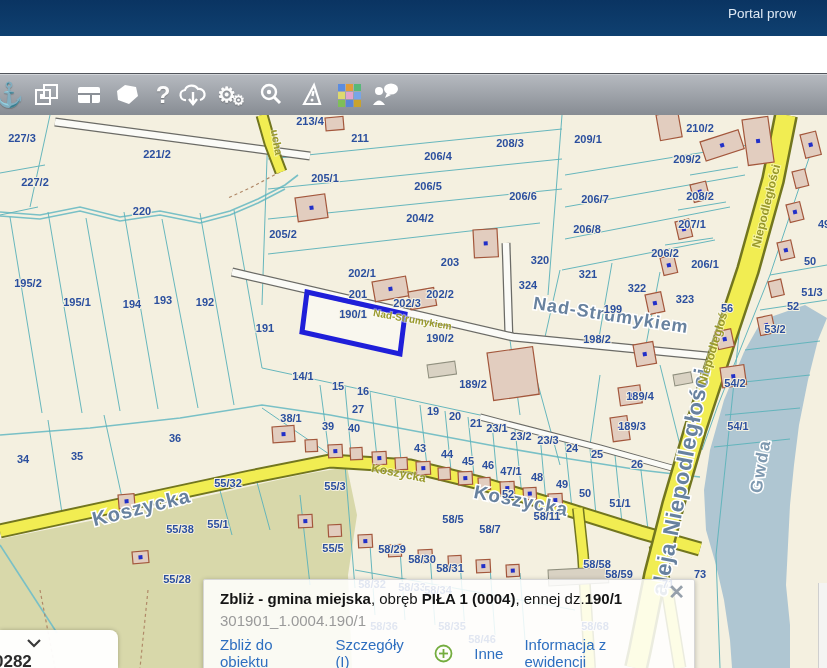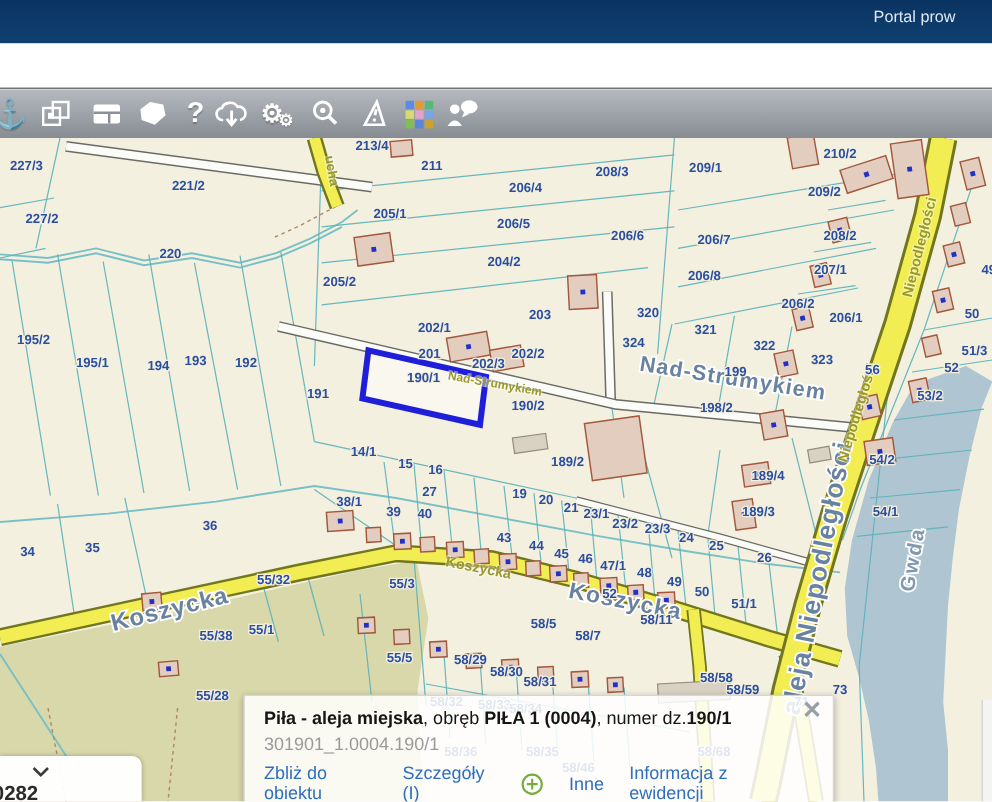--- a/index.html
+++ b/index.html
@@ -568,21 +568,21 @@
   <div class="scale-panel">
     <svg class="chevron" width="16" height="10" viewBox="0 0 16 10">
       <path d="M2,2 L8,8 L14,2" fill="none" stroke="#3a3a3a" stroke-width="2.2"></path>
     </svg>
     <div class="scale-value">0282</div>
   </div>
 
   <div class="popup">
     <span class="popup-close">✕</span>
     <div class="popup-main">
-      <b>Piła - aleja miejska</b><span>, obręb </span><b>PIŁA 1 (0004)</b><span>, numer dz.</span><b>190/1</b>
+      <b>Zbliż - gmina miejska</b><span>, obręb </span><b>PIŁA 1 (0004)</b><span>, ennej dz.</span><b>190/1</b>
     </div>
     <div class="popup-id">301901_1.0004.190/1</div>
     <div class="popup-links">
       <a>Zbliż do obiektu</a>
       <a>Szczegóły (I)</a>
       <span class="plus-wrap">
         <svg width="19" height="19" viewBox="0 0 19 19">
             <circle cx="9.5" cy="9.5" r="8" fill="none" stroke="#74ad3f" stroke-width="1.8"></circle>
             <line x1="5" y1="9.5" x2="14" y2="9.5" stroke="#74ad3f" stroke-width="1.8"></line>
             <line x1="9.5" y1="5" x2="9.5" y2="14" stroke="#74ad3f" stroke-width="1.8"></line>

